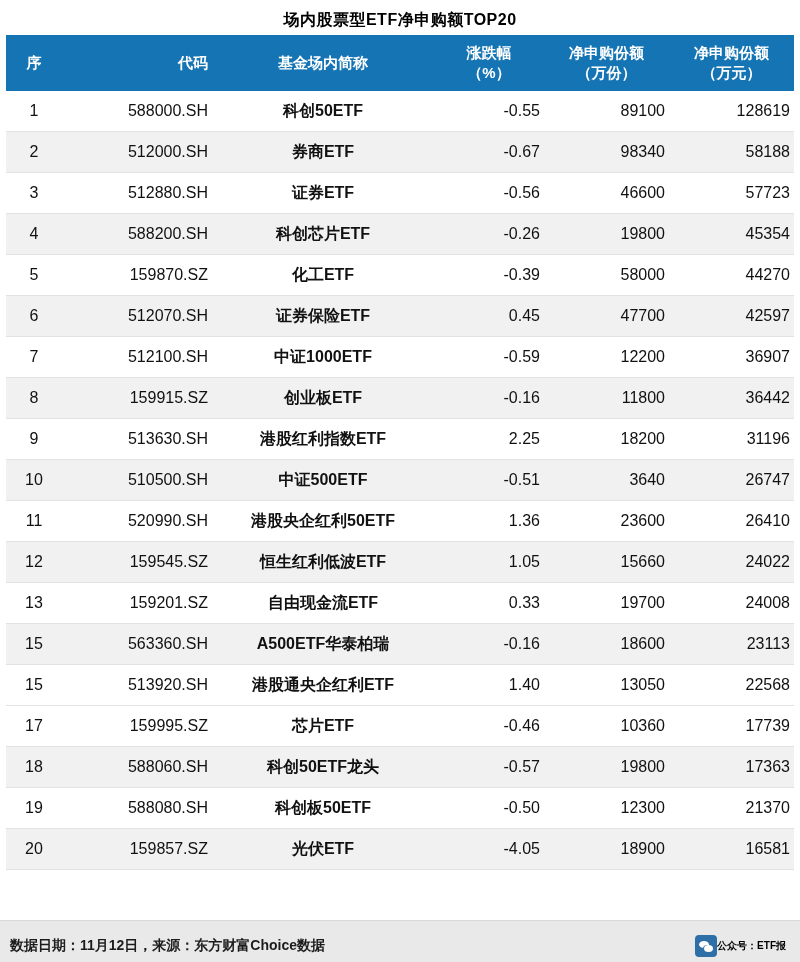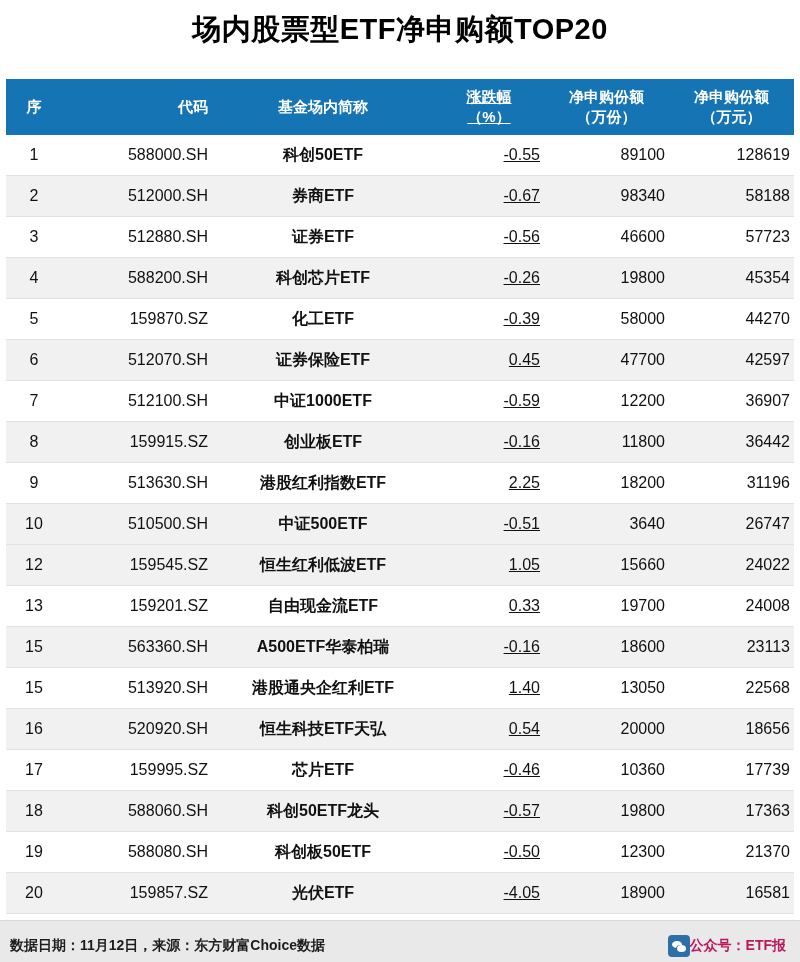--- a/index.html
+++ b/index.html
@@ -16,24 +16,24 @@
   }
   .page {
     width: 800px;
     height: 962px;
     position: relative;
     background: #ffffff;
     box-sizing: border-box;
   }
   .title {
     text-align: center;
-    font-size: 29px;
+    font-size: 16px;
     font-weight: bold;
     letter-spacing: 0.5px;
-    padding: 10px 0 29px 0;
+    padding: 10px 0 4px 0;
     color: #000000;
   }
   table.etf {
     width: 788px;
     margin: 0 6px;
     border-collapse: collapse;
     table-layout: fixed;
   }
   table.etf thead th {
     background: #1474b4;
@@ -48,21 +48,21 @@
   .col-idx   { width: 56px; }
   .col-code  { width: 150px; }
   .col-name  { width: 222px; }
   .col-chg   { width: 110px; }
   .col-share { width: 125px; }
   .col-amt   { width: 125px; }
 
   th.th-idx, td.td-idx { text-align: center; }
   th.th-code, td.td-code { text-align: right; }
   th.th-name, td.td-name { text-align: center; }
-  th.th-chg, td.td-chg { text-align: right; padding-right: 26px; text-decoration: underline; }
+  th.th-chg, td.td-chg { text-align: right; padding-right: 26px; }
   th.th-share, td.td-share { text-align: right; padding-right: 18px; }
   th.th-amt, td.td-amt { text-align: right; padding-right: 18px; }
 
   th.th-chg, th.th-share, th.th-amt { text-align: center; padding-right: 4px; }
 
   table.etf tbody td {
     font-size: 16px;
     height: 40px;
     padding: 0 4px;
     border-bottom: 1px solid #e2e2e2;
@@ -93,23 +93,23 @@
   }
   .footer-left {
     font-size: 14px;
     font-weight: bold;
     color: #1c1c1c;
   }
   .footer-right {
     display: flex;
     align-items: center;
     gap: 0;
-    font-size: 14px;
+    font-size: 10px;
     font-weight: bold;
-    color: #be185d;
+    color: #000000;
   }
   .wechat-badge {
     width: 22px;
     height: 22px;
     border-radius: 4px;
     background: #2f6fa8;
     position: relative;
     display: inline-block;
   }
   .wechat-badge::before {
@@ -239,20 +239,28 @@
           <td class="td-amt">31196</td>
         </tr>
         <tr class="even">
           <td class="td-idx">10</td>
           <td class="td-code">510500.SH</td>
           <td class="td-name">中证500ETF</td>
           <td class="td-chg">-0.51</td>
           <td class="td-share">3640</td>
           <td class="td-amt">26747</td>
         </tr>
+        <tr class="odd">
+          <td class="td-idx">11</td>
+          <td class="td-code">520990.SH</td>
+          <td class="td-name">港股央企红利50ETF</td>
+          <td class="td-chg">1.36</td>
+          <td class="td-share">23600</td>
+          <td class="td-amt">26410</td>
+        </tr>
         <tr class="even">
           <td class="td-idx">12</td>
           <td class="td-code">159545.SZ</td>
           <td class="td-name">恒生红利低波ETF</td>
           <td class="td-chg">1.05</td>
           <td class="td-share">15660</td>
           <td class="td-amt">24022</td>
         </tr>
         <tr class="odd">
           <td class="td-idx">13</td>
@@ -270,28 +278,20 @@
           <td class="td-share">18600</td>
           <td class="td-amt">23113</td>
         </tr>
         <tr class="odd">
           <td class="td-idx">15</td>
           <td class="td-code">513920.SH</td>
           <td class="td-name">港股通央企红利ETF</td>
           <td class="td-chg">1.40</td>
           <td class="td-share">13050</td>
           <td class="td-amt">22568</td>
-        </tr>
-        <tr class="even">
-          <td class="td-idx">16</td>
-          <td class="td-code">520920.SH</td>
-          <td class="td-name">恒生科技ETF天弘</td>
-          <td class="td-chg">0.54</td>
-          <td class="td-share">20000</td>
-          <td class="td-amt">18656</td>
         </tr>
         <tr class="odd">
           <td class="td-idx">17</td>
           <td class="td-code">159995.SZ</td>
           <td class="td-name">芯片ETF</td>
           <td class="td-chg">-0.46</td>
           <td class="td-share">10360</td>
           <td class="td-amt">17739</td>
         </tr>
         <tr class="even">

